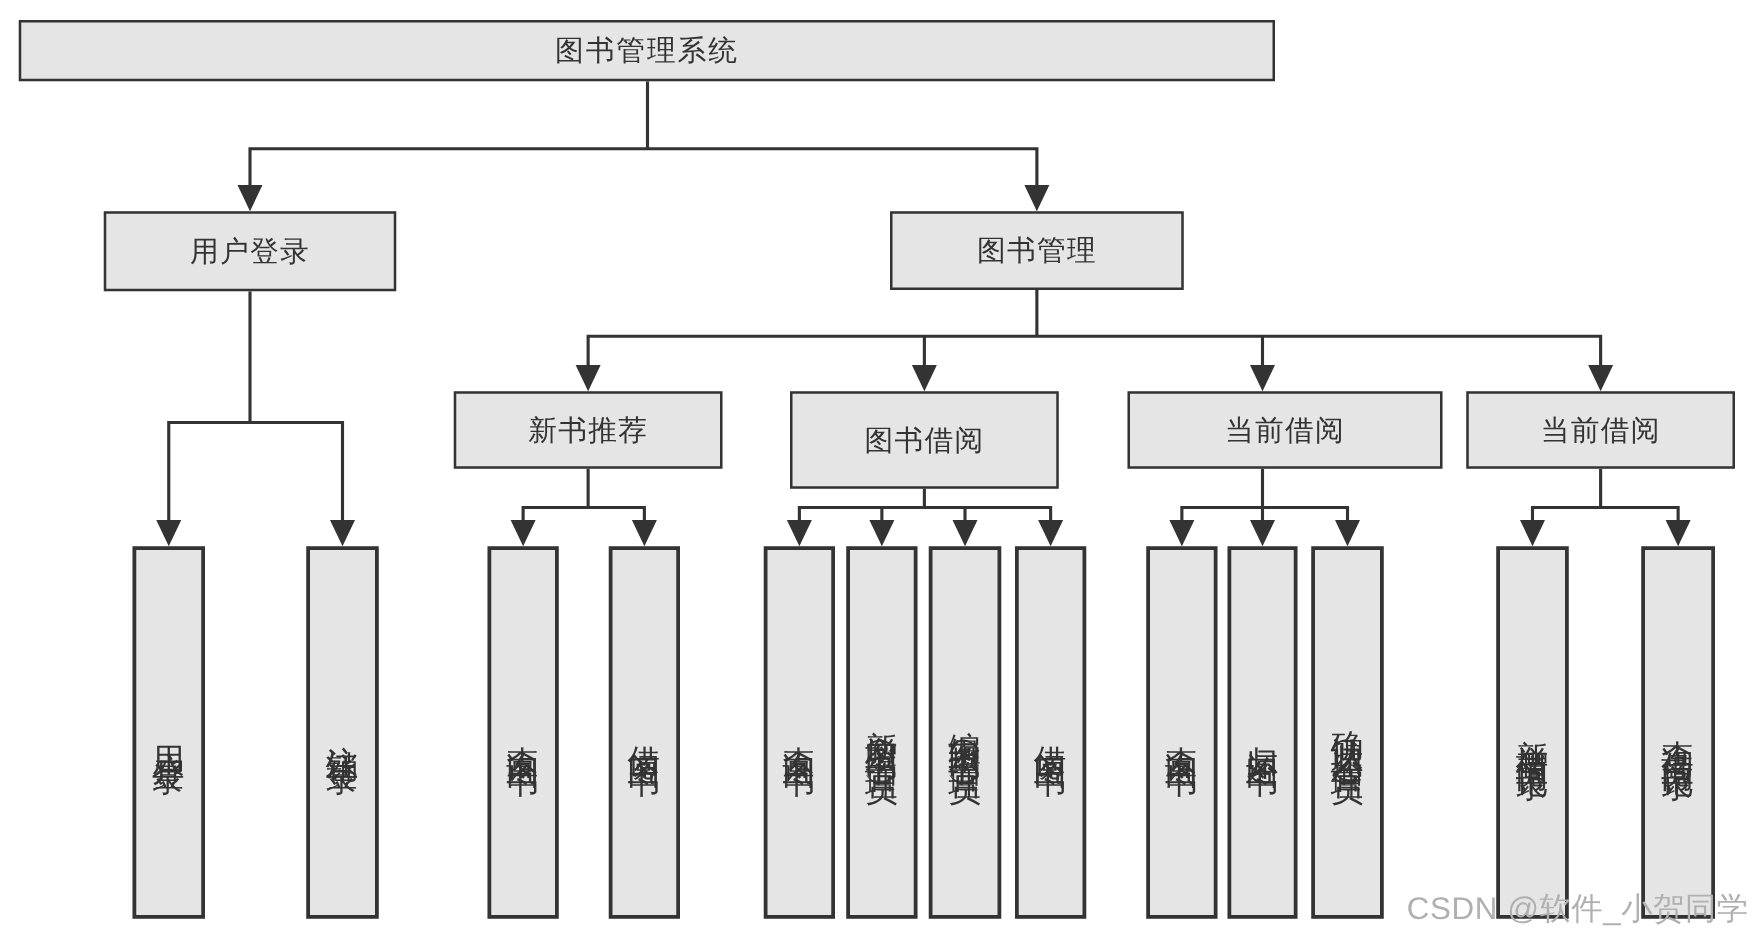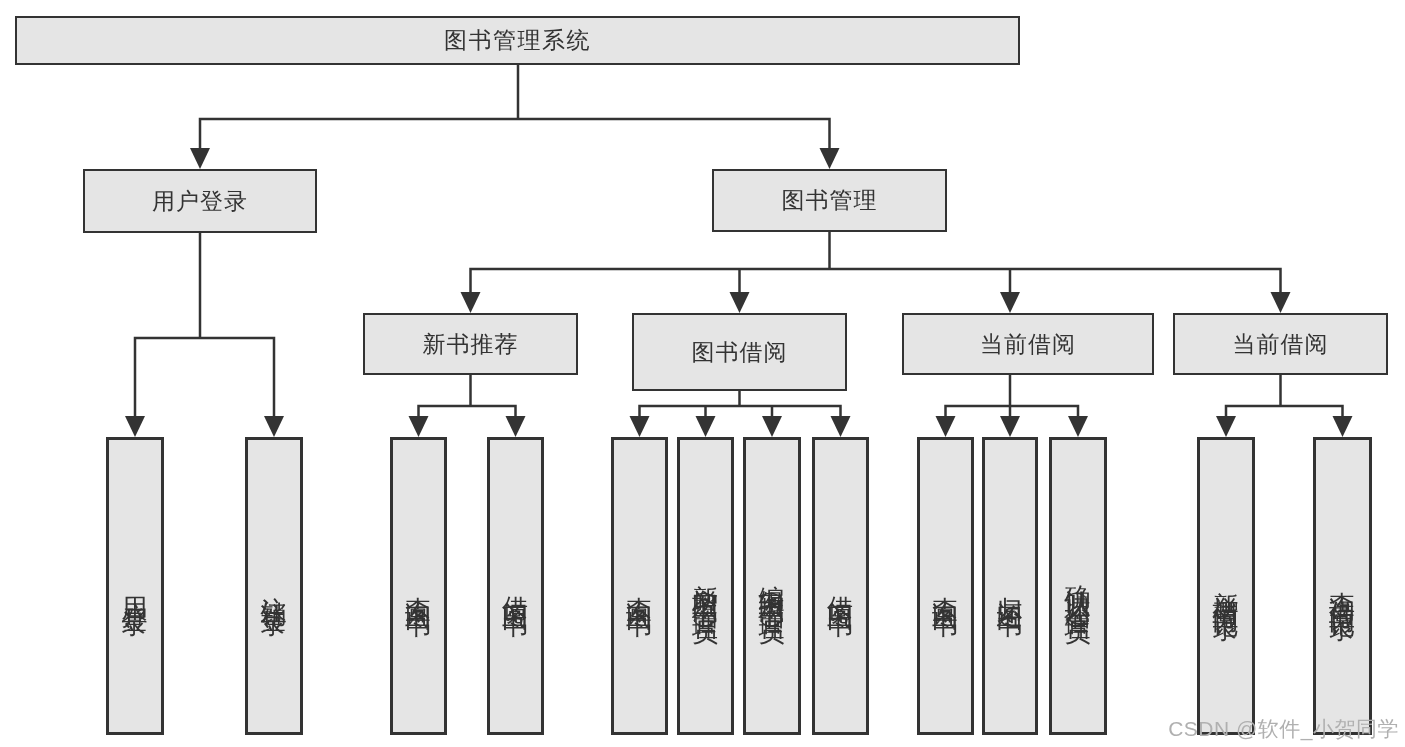--- a/index.html
+++ b/index.html
@@ -37,21 +37,21 @@
     text-orientation: mixed;
     font-size: 26px;
     line-height: 1;
     letter-spacing: 5px;
     white-space: nowrap;
   }
   .watermark {
     position: absolute;
     right: 6px;
     bottom: 4px;
-    font-size: 21px;
+    font-size: 25px;
     letter-spacing: 0.5px;
     color: #b0b0b0;
     z-index: 3;
     white-space: nowrap;
   }
 </style>
 </head>
 <body>
 
 <div class="canvas">

